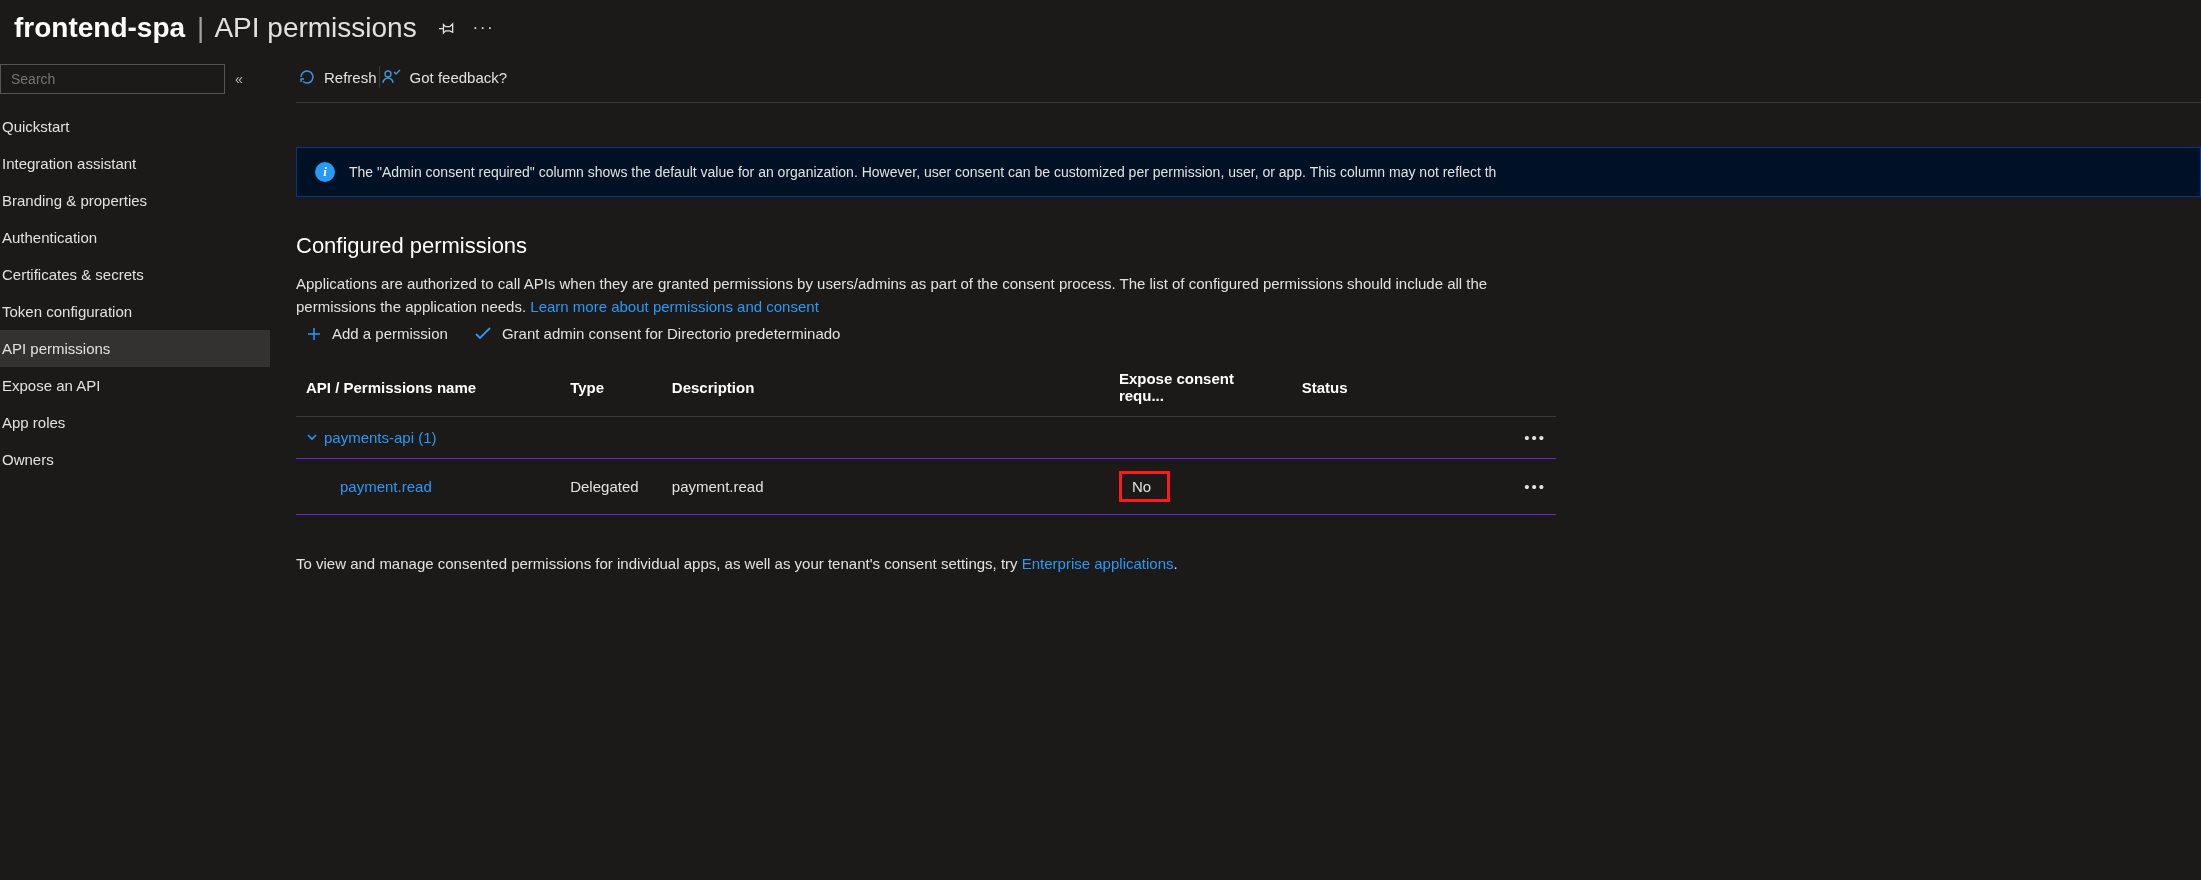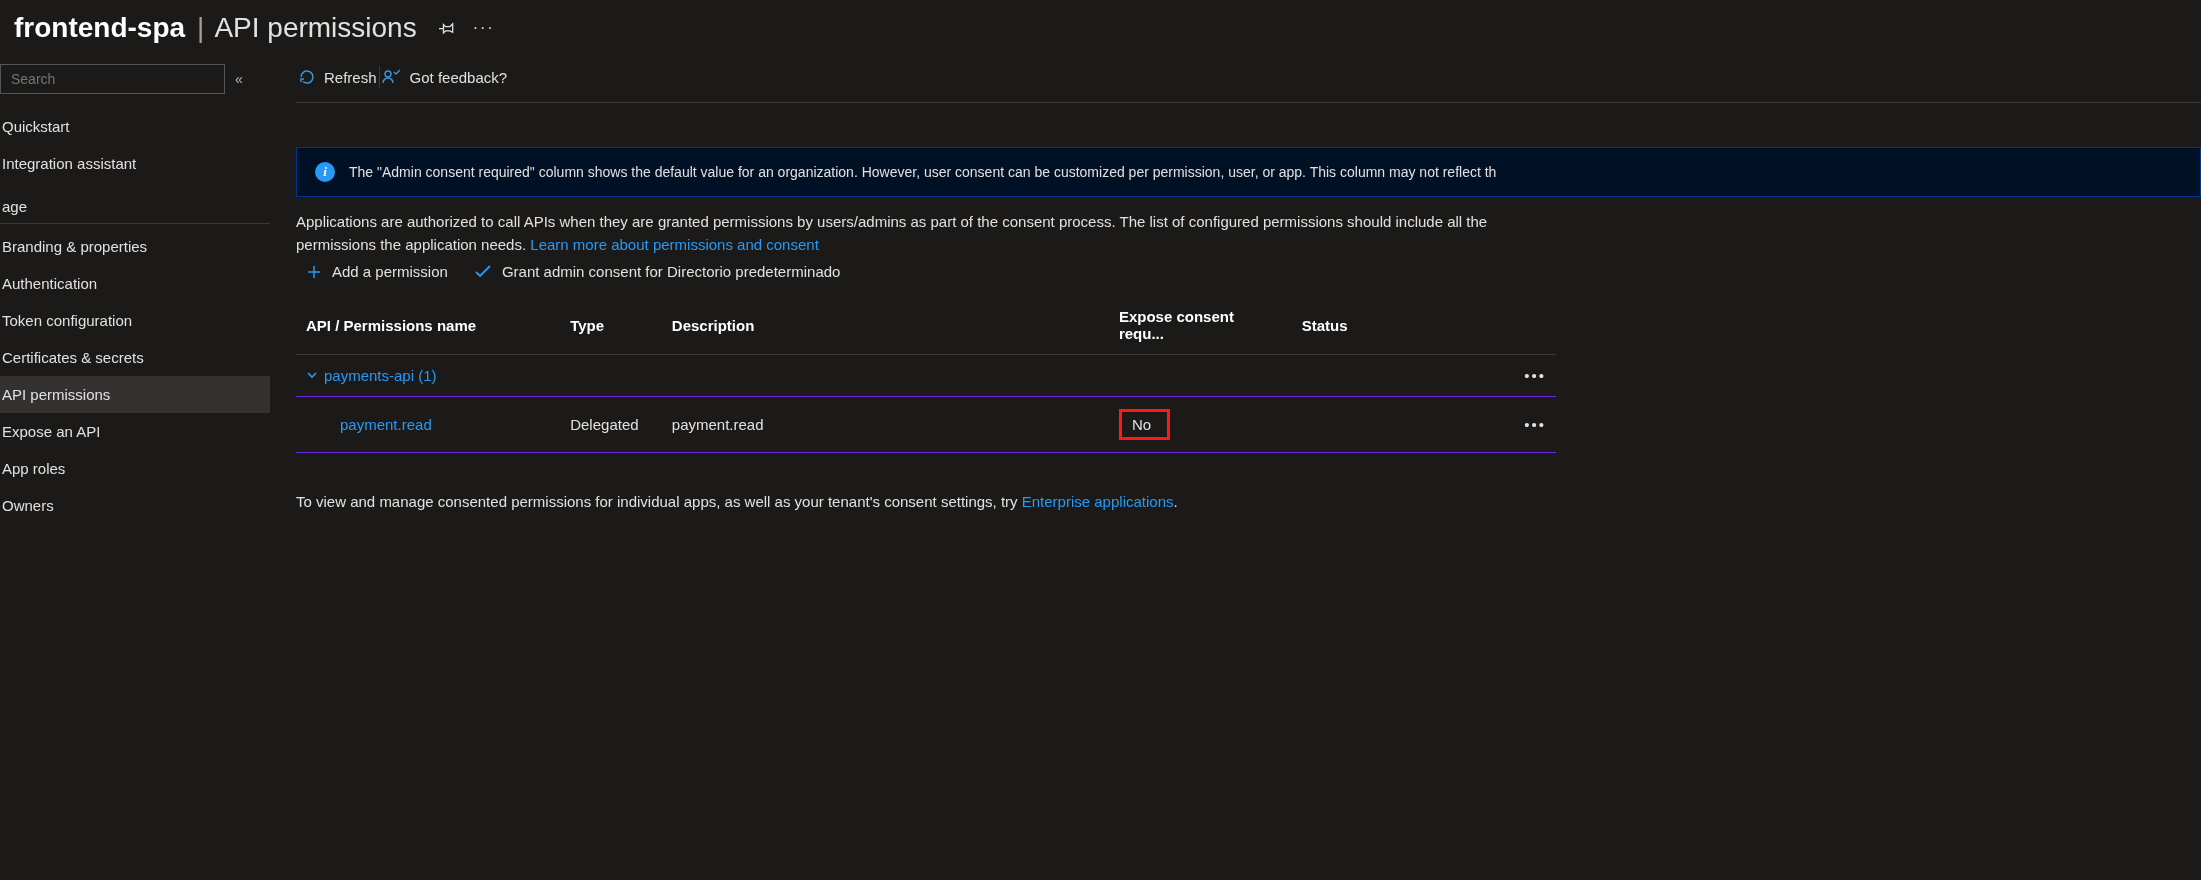--- a/index.html
+++ b/index.html
@@ -181,25 +181,24 @@
 </div>
 
 <div class="body">
   <div class="sidebar">
     <div class="search-row">
       <input class="search" placeholder="Search" style="">
       <span class="collapse">«</span>
     </div>
     <div class="nav-item">Quickstart</div>
     <div class="nav-item">Integration assistant</div>
-    <div class="nav-section-label">age</div>
     <div class="nav-item">Branding &amp; properties</div>
     <div class="nav-item">Authentication</div>
+    <div class="nav-item">Certificates &amp; secrets</div>
     <div class="nav-item">Token configuration</div>
-    <div class="nav-item">Certificates &amp; secrets</div>
     <div class="nav-item selected">API permissions</div>
     <div class="nav-item">Expose an API</div>
     <div class="nav-item">App roles</div>
     <div class="nav-item">Owners</div>
   </div>
 
   <div class="main">
     <div class="toolbar">
       <div class="tb-btn">
         <span class="ic">
@@ -221,20 +220,21 @@
         </span>
         <span>Got feedback?</span>
       </div>
     </div>
 
     <div class="info-banner">
       <span class="info-ic">i</span>
       <span>The "Admin consent required" column shows the default value for an organization. However, user consent can be customized per permission, user, or app. This column may not reflect th</span>
     </div>
 
+    <div class="section-title">Configured permissions</div>
     <div class="section-desc">
       <span>Applications are authorized to call APIs when they are granted permissions by users/admins as part of the consent process. The list of configured permissions should include all the permissions the application needs. </span><span class="link">Learn more about permissions and consent</span>
     </div>
 
     <div class="action-row">
       <div class="action-btn">
         <span class="ic">
           <svg width="16" height="16" viewBox="0 0 16 16" stroke="#2899f5" stroke-width="1.5">
               <path d="M8 2v12M2 8h12"></path>
             </svg>

